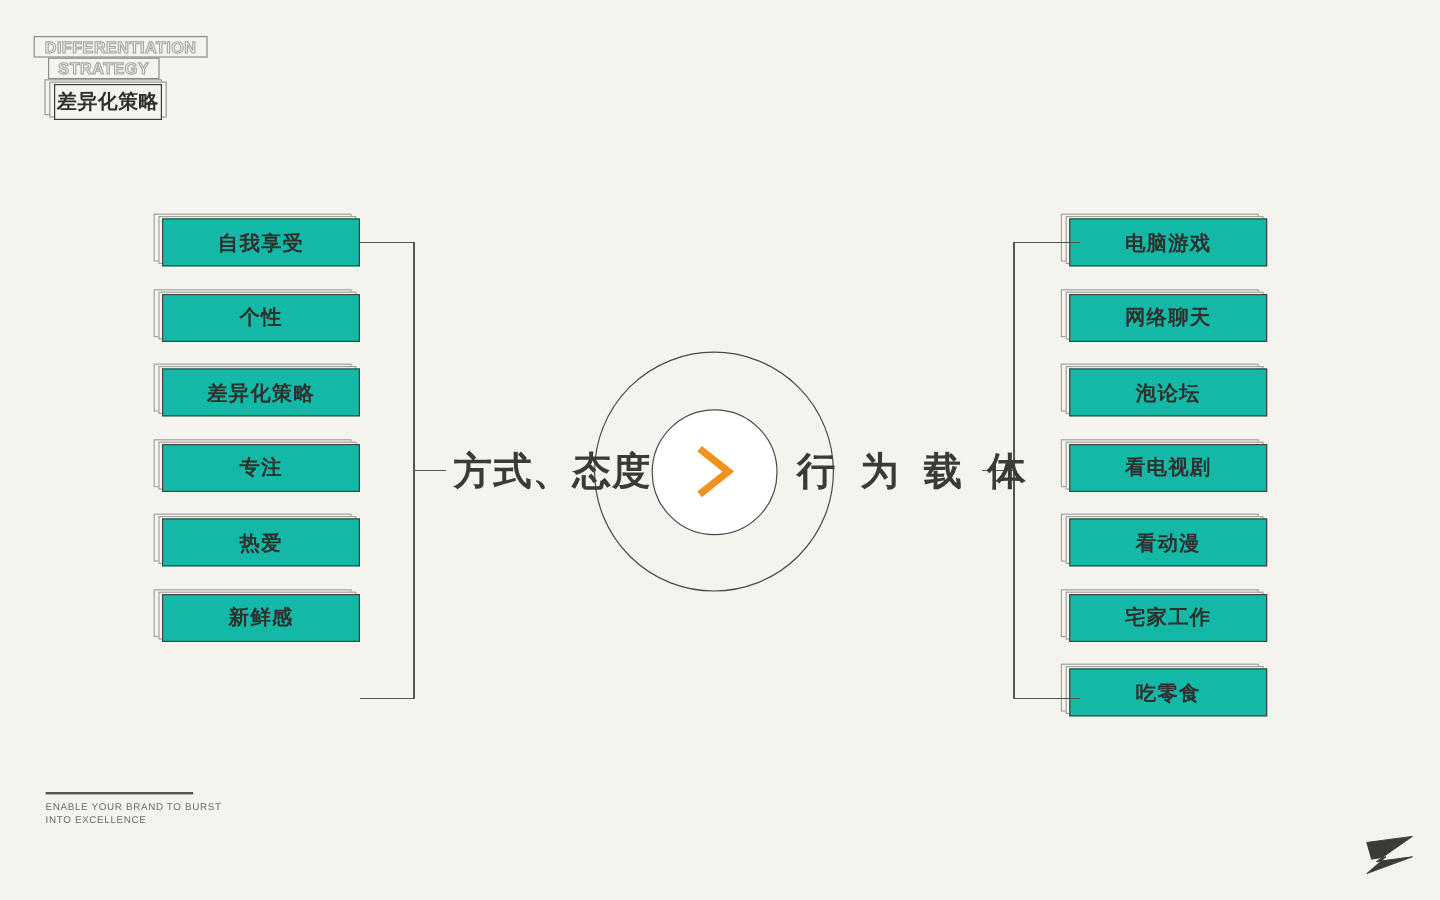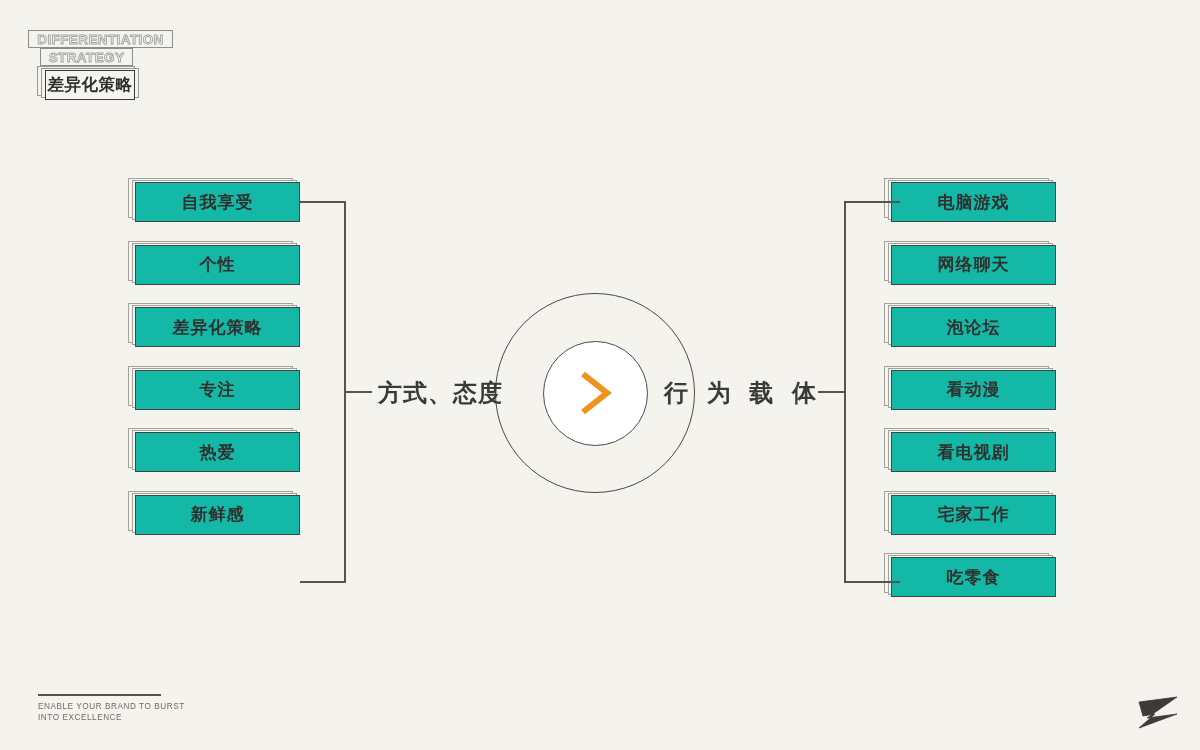--- a/index.html
+++ b/index.html
@@ -179,39 +179,39 @@
     display: block;
   }
 
   
   .hub-label {
     position: absolute;
     top: 376px;
     height: 34px;
     display: flex;
     align-items: center;
-    font-size: 24px;
+    font-size: 32px;
     font-weight: 700;
     color: #3a3a38;
     white-space: nowrap;
   }
   #hub-label-left {
     left: 378px;
     letter-spacing: 1px;
   }
   #hub-label-right {
     left: 664px;
     letter-spacing: 6px;
   }
 
   
   #footer-tagline {
     position: absolute;
     left: 38px;
-    top: 694px;
+    top: 660px;
     width: 180px;
   }
   #footer-rule {
     width: 123px;
     height: 2.2px;
     background: #55544f;
     margin-bottom: 5px;
   }
   .footer-line {
     font-size: 8.2px;
@@ -312,28 +312,28 @@
     <div class="layer back2"></div>
     <div class="layer back1"></div>
     <div class="layer front">
       <span class="card-label">泡论坛</span>
     </div>
   </div>
   <div class="card-stack">
     <div class="layer back2"></div>
     <div class="layer back1"></div>
     <div class="layer front">
+      <span class="card-label">看电视剧</span>
+    </div>
+  </div>
+  <div class="card-stack">
+    <div class="layer back2"></div>
+    <div class="layer back1"></div>
+    <div class="layer front">
       <span class="card-label">看动漫</span>
-    </div>
-  </div>
-  <div class="card-stack">
-    <div class="layer back2"></div>
-    <div class="layer back1"></div>
-    <div class="layer front">
-      <span class="card-label">看电视剧</span>
     </div>
   </div>
   <div class="card-stack">
     <div class="layer back2"></div>
     <div class="layer back1"></div>
     <div class="layer front">
       <span class="card-label">宅家工作</span>
     </div>
   </div>
   <div class="card-stack">

